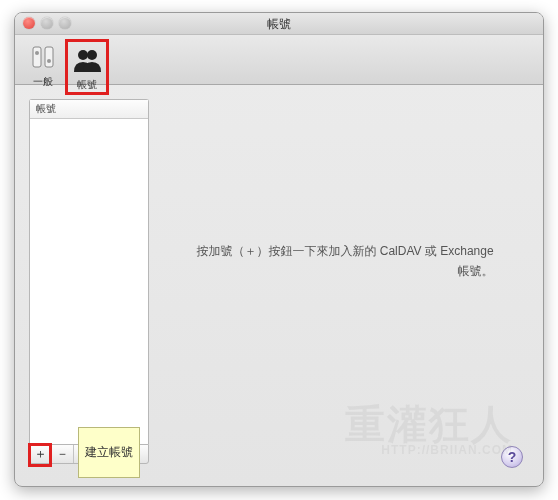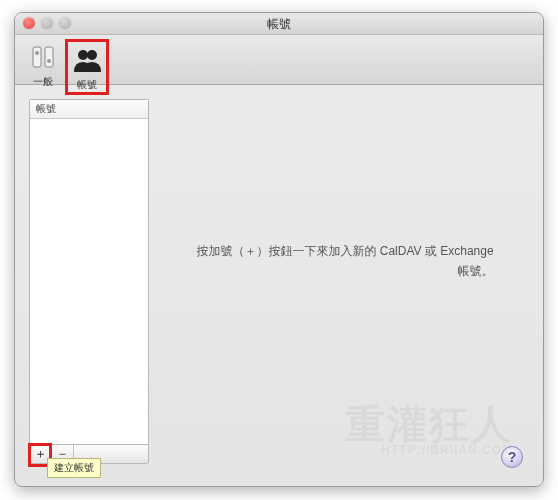--- a/index.html
+++ b/index.html
@@ -123,26 +123,26 @@
     position: absolute;
     left: -2px;
     top: -2px;
     width: 24px;
     height: 24px;
     border: 3px solid #e02020;
     pointer-events: none;
   }
   .tooltip {
     position: absolute;
-    left: 32px;
+    left: 63px;
     bottom: 8px;
     background: #feffc9;
     border: 1px solid #b8b879;
-    padding: 2px 6px;
-    font-size: 10px;
+    padding: 16px 6px;
+    font-size: 12px;
     color: #333;
     z-index: 10;
   }
   .detail {
     flex: 1;
     display: flex;
     align-items: center;
     justify-content: center;
     padding: 0 16px;
   }

